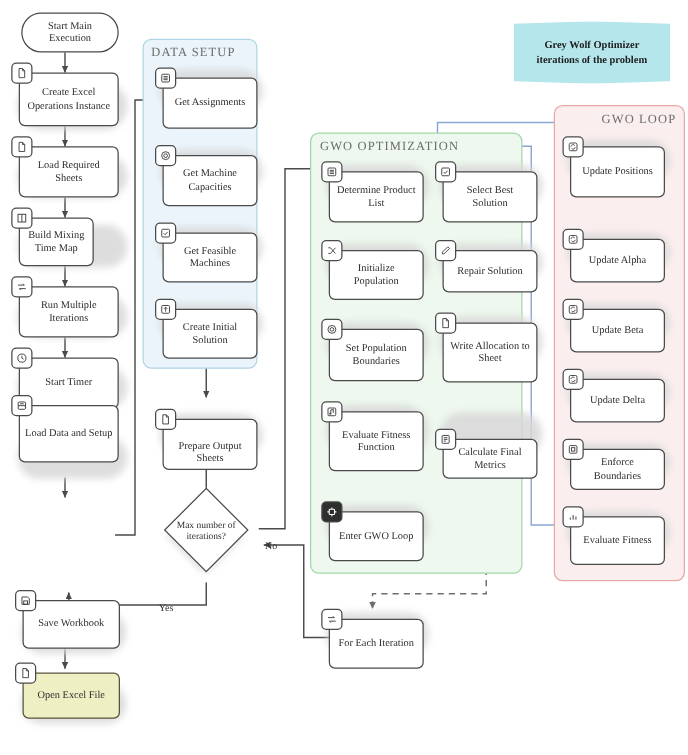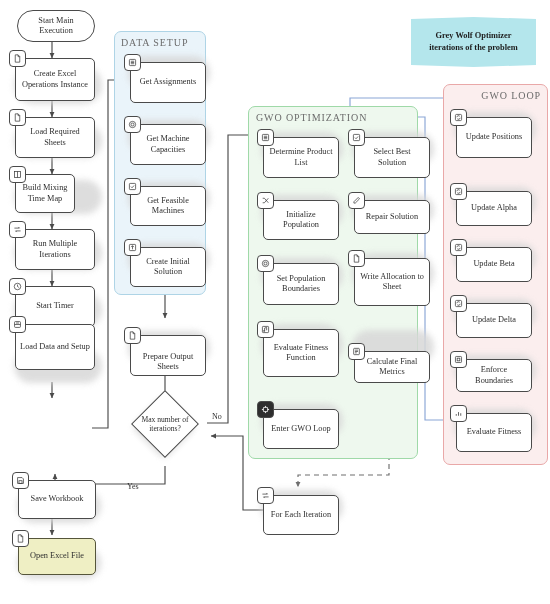--- a/index.html
+++ b/index.html
@@ -305,21 +305,21 @@
     </span>
     <span>Prepare Output Sheets</span>
   </div>
 
   <div class="diamond" style="left:141px;top:400px;width:48px;height:48px;">
     <div class="dshape"></div>
     <div class="dtext" style="font-size:7.6px;width:58px;left:-5px;">Max number of iterations?</div>
   </div>
 
   <div class="edgelabel" style="left:127px;top:482px;">Yes</div>
-  <div class="edgelabel" style="left:212px;top:412px;">No</div>
+  <div class="edgelabel" style="left:212px;top:432px;">No</div>
 
   <div class="node" style="left:263px;top:137px;width:76px;height:41px;">
     <span class="ibadge">
       <svg width="9" height="9" viewBox="0 0 16 16" fill="none" stroke="#3a3a3a" stroke-width="1.3">
         <rect x="2.5" y="2.5" width="11" height="11" rx="1.4"></rect>
           <path d="M5 5.8h6M5 8h6M5 10.2h6"></path>
       </svg>
     </span>
     <span>Determine Product List</span>
   </div>

